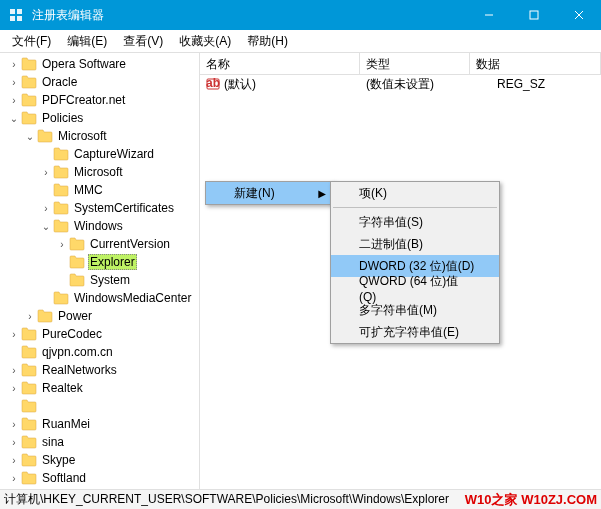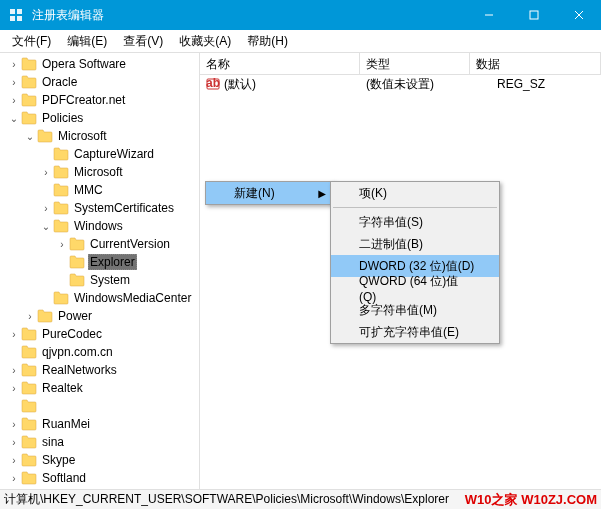--- a/index.html
+++ b/index.html
@@ -14,21 +14,21 @@
 .menubar .menu-item { padding: 2px 8px; font-size: 12px; }
 
 .content { display: flex; height: 438px; }
 
 .tree-panel { width: 200px; border-right: 1px solid #e0e0e0; overflow: hidden; position: relative; }
 .tree-inner { padding: 2px 0; }
 .tree-row { display: flex; align-items: center; height: 18px; white-space: nowrap; padding-right: 4px; }
 .tree-row .expander { width: 12px; height: 12px; display: flex; align-items: center; justify-content: center; font-size: 10px; color: #555; }
 .tree-row .folder-icon { width: 16px; height: 14px; margin: 0 3px 0 1px; }
 .tree-row .label { font-size: 12px; padding: 0 2px; }
-.tree-row .label.selected { background: #737373; border: 1px dotted #888; padding: 0 1px; }
+.tree-row .label.selected { background: #bef264; border: 1px dotted #888; padding: 0 1px; }
 .ind { display: inline-block; }
 
 .list-panel { flex: 1; position: relative; overflow: hidden; }
 .list-header { display: flex; height: 22px; border-bottom: 1px solid #e0e0e0; }
 .list-header .col { border-right: 1px solid #e0e0e0; padding: 3px 6px; font-size: 12px; }
 .list-body .row { display: flex; height: 18px; align-items: center; }
 .list-body .cell { padding: 0 6px; font-size: 12px; display: flex; align-items: center; }
 .reg-sz-icon { width: 14px; height: 14px; margin-right: 4px; }
 
 .context-menu { position: absolute; background: #f0f0f0; border: 1px solid #a0a0a0; box-shadow: 2px 2px 4px rgba(0,0,0,0.3); z-index: 10; }

